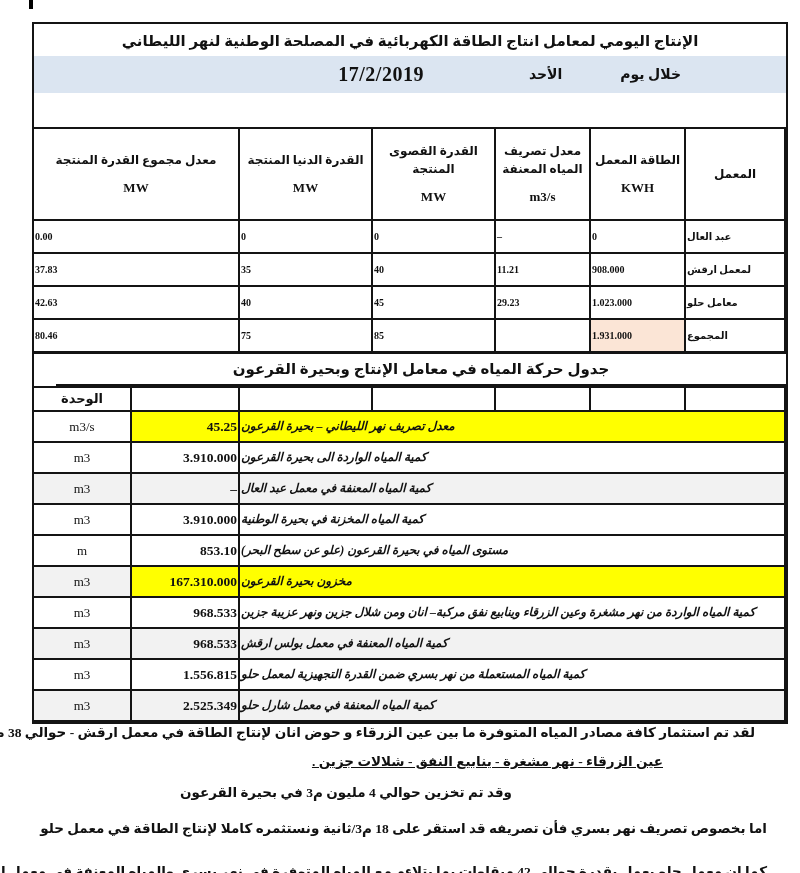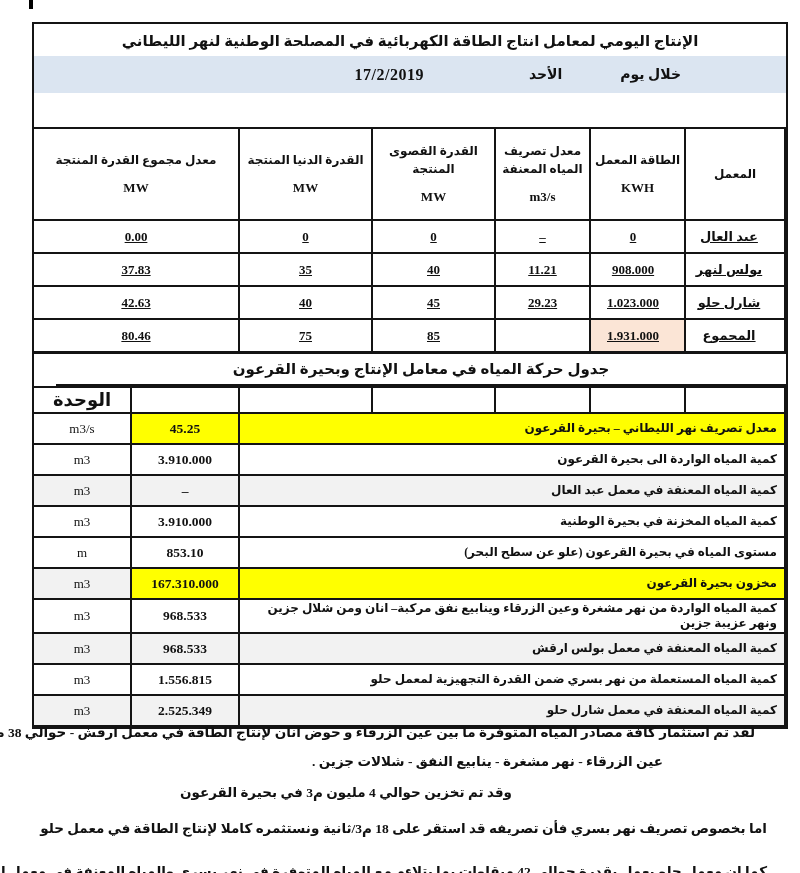--- a/index.html
+++ b/index.html
@@ -10,52 +10,52 @@
   .tick{position:absolute;left:29px;top:0;width:4px;height:9px;background:#000;}
 
   
   .box{position:absolute;left:32px;width:752px;border:2.5px solid #141414;background:#fff;}
   .box1{top:22px;}
   .main-title{height:31px;display:flex;align-items:center;justify-content:center;
               font-weight:bold;font-size:15px;padding-top:1px;}
   .date-band{height:37px;background:#dbe5f1;display:flex;align-items:center;
              font-weight:bold;font-size:14px;padding-right:105px;}
   .date-band .day{margin-right:58px;}
-  .date-band .date{margin-right:105px;font-size:16px;letter-spacing:.5px;}
+  .date-band .date{margin-right:105px;font-size:20px;letter-spacing:.5px;}
   .spacer{height:34px;}
 
   table{border-collapse:collapse;table-layout:fixed;width:752px;direction:rtl;}
   td{border:2px solid #141414;overflow:hidden;}
 
   .t1 .head td{height:88px;vertical-align:middle;text-align:center;
                font-weight:bold;font-size:12px;line-height:1.5;}
   .h-unit{margin-top:9px;font-size:13px;font-weight:bold;}
-  .t1 .data td{height:29px;text-align:center;font-weight:bold;font-size:13px;text-decoration:underline;}
+  .t1 .data td{height:29px;text-align:left;font-weight:bold;font-size:10px;}
   .t1 .c-plant{text-align:right;padding-right:13px;font-size:13px;}
   .t1 .c-energy{text-align:right;padding-right:10px;}
   .peach{background:#fbe5d6;}
 
   
   .box2{top:352px;}
   .t2-title{height:30px;display:flex;align-items:center;justify-content:center;
             font-weight:bold;font-size:15px;border-bottom:2px solid #141414;margin-left:22px;}
   .t2 .hrow td{height:20px;}
-  .t2 .hrow .u-head{text-align:center;font-weight:bold;font-size:18px;}
+  .t2 .hrow .u-head{text-align:center;font-weight:bold;font-size:13px;}
   .t2 .drow td{height:27px;}
-  .t2 .desc{text-align:right;padding-right:7px;font-weight:bold;font-size:12px;}
-  .t2 .val{text-align:center;font-weight:bold;font-size:13.5px;}
+  .t2 .desc{text-align:left;padding-right:7px;font-weight:bold;font-size:12px;font-style:italic;}
+  .t2 .val{text-align:right;font-weight:bold;font-size:13.5px;}
   .t2 .unit{text-align:center;font-size:13px;}
   .y{background:#ffff00;}
   .g{background:#f2f2f2;}
   tr.gr td{background:#f2f2f2;}
 
   
   .note{position:absolute;font-weight:bold;font-size:13.5px;white-space:nowrap;direction:rtl;}
   .n1{top:724px;right:45px;}
-  .n2{top:753px;right:137px;}
+  .n2{top:753px;right:137px;text-decoration:underline;}
   .n3{top:784px;right:288px;}
   .n4{top:820px;right:33px;}
   .n5{top:863px;right:33px;}
 </style>
 </head>
 <body>
 
 <div class="page">
   <div class="tick"></div>
 
@@ -105,29 +105,29 @@
       </tr>
       <tr class="data">
         <td class="c-plant">عبد العال</td>
         <td class="c-energy">0</td>
         <td>–</td>
         <td>0</td>
         <td>0</td>
         <td>0.00</td>
       </tr>
       <tr class="data">
-        <td class="c-plant">بولس لنهر</td>
+        <td class="c-plant">لمعمل ارقش</td>
         <td class="c-energy">908.000</td>
         <td>11.21</td>
         <td>40</td>
         <td>35</td>
         <td>37.83</td>
       </tr>
       <tr class="data">
-        <td class="c-plant">شارل حلو</td>
+        <td class="c-plant">معامل حلو</td>
         <td class="c-energy">1.023.000</td>
         <td>29.23</td>
         <td>45</td>
         <td>40</td>
         <td>42.63</td>
       </tr>
       <tr class="data">
         <td class="c-plant">المجموع</td>
         <td class="c-energy peach">1.931.000</td>
         <td></td>

